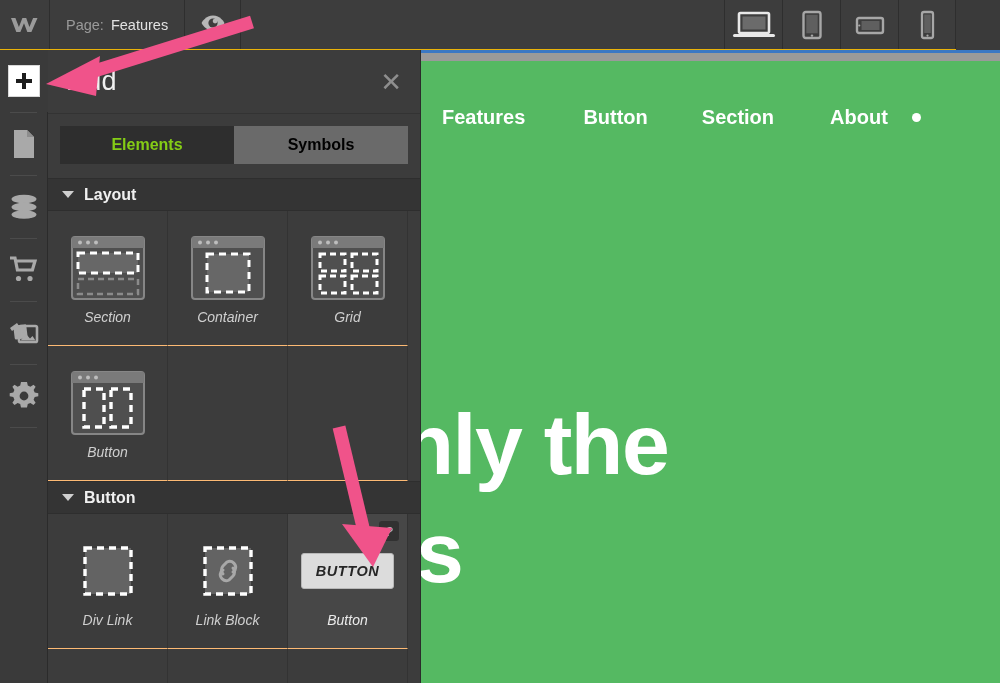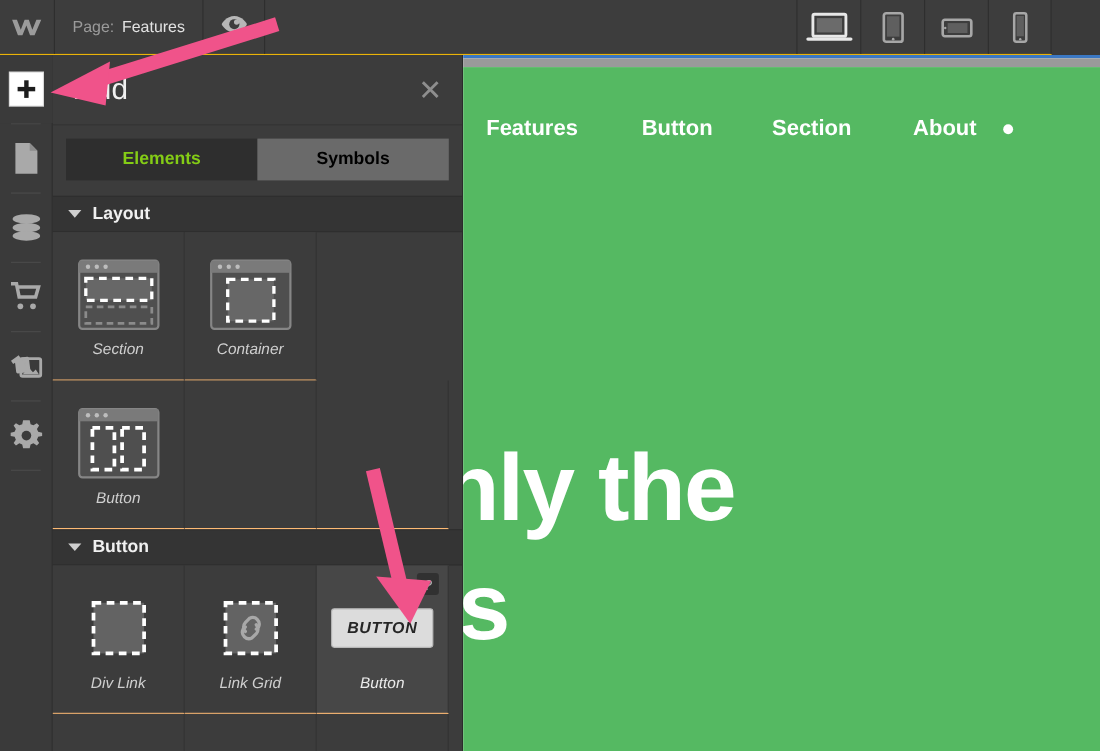--- a/index.html
+++ b/index.html
@@ -337,20 +337,36 @@
             <rect x="2" y="2" width="72" height="11" fill="#7a7a7a"></rect>
             <circle cx="10" cy="7.5" r="2" fill="#bdbdbd"></circle>
               <circle cx="18" cy="7.5" r="2" fill="#bdbdbd"></circle>
               <circle cx="26" cy="7.5" r="2" fill="#bdbdbd"></circle>
             <rect x="17" y="19" width="42" height="38" fill="#676767" stroke="#ffffff" stroke-width="3" stroke-dasharray="7 5"></rect>
           </svg>
         </div>
         <span class="cap">Container</span>
       </div>
 
+      <div class="cell">
+        <div class="art">
+          <svg width="76" height="66" viewBox="0 0 76 66">
+            <rect x="2" y="2" width="72" height="62" rx="3" fill="#4f4f4f" stroke="#868686" stroke-width="2"></rect>
+            <rect x="2" y="2" width="72" height="11" fill="#7a7a7a"></rect>
+            <circle cx="10" cy="7.5" r="2" fill="#bdbdbd"></circle>
+              <circle cx="18" cy="7.5" r="2" fill="#bdbdbd"></circle>
+              <circle cx="26" cy="7.5" r="2" fill="#bdbdbd"></circle>
+            <rect x="10" y="19" width="25" height="17" fill="none" stroke="#ffffff" stroke-width="3" stroke-dasharray="6 4"></rect>
+            <rect x="42" y="19" width="25" height="17" fill="none" stroke="#ffffff" stroke-width="3" stroke-dasharray="6 4"></rect>
+            <rect x="10" y="41" width="25" height="17" fill="none" stroke="#ffffff" stroke-width="3" stroke-dasharray="6 4"></rect>
+            <rect x="42" y="41" width="25" height="17" fill="none" stroke="#ffffff" stroke-width="3" stroke-dasharray="6 4"></rect>
+          </svg>
+        </div>
+        <span class="cap">Grid</span>
+      </div>
     </div>
 
     <div class="grid-row">
       <div class="cell">
         <div class="art">
           <svg width="76" height="66" viewBox="0 0 76 66">
             <rect x="2" y="2" width="72" height="62" rx="3" fill="#4f4f4f" stroke="#868686" stroke-width="2"></rect>
             <rect x="2" y="2" width="72" height="11" fill="#7a7a7a"></rect>
             <circle cx="10" cy="7.5" r="2" fill="#bdbdbd"></circle>
               <circle cx="18" cy="7.5" r="2" fill="#bdbdbd"></circle>
@@ -383,21 +399,21 @@
       <div class="cell">
         <div class="art">
           <svg width="60" height="56" viewBox="0 0 60 56">
             <rect x="7" y="5" width="46" height="46" fill="#636363" stroke="#ffffff" stroke-width="3.4" stroke-dasharray="7 5"></rect>
             <g stroke="#a8a8a8" stroke-width="3" fill="none" stroke-linecap="round">
               <path d="M25 31 a6 6 0 0 1 0 -8 l4 -4 a6 6 0 0 1 8 8 l-2 2"></path>
               <path d="M35 25 a6 6 0 0 1 0 8 l-4 4 a6 6 0 0 1 -8 -8 l2 -2"></path>
             </g>
           </svg>
         </div>
-        <span class="cap">Link Grid</span>
+        <span class="cap">Link Block</span>
       </div>
 
       <div class="cell hover">
         <div class="help-badge">?</div>
         <div class="art">
           <span class="btn-art">BUTTON</span>
         </div>
         <span class="cap">Button</span>
       </div>
     </div>

